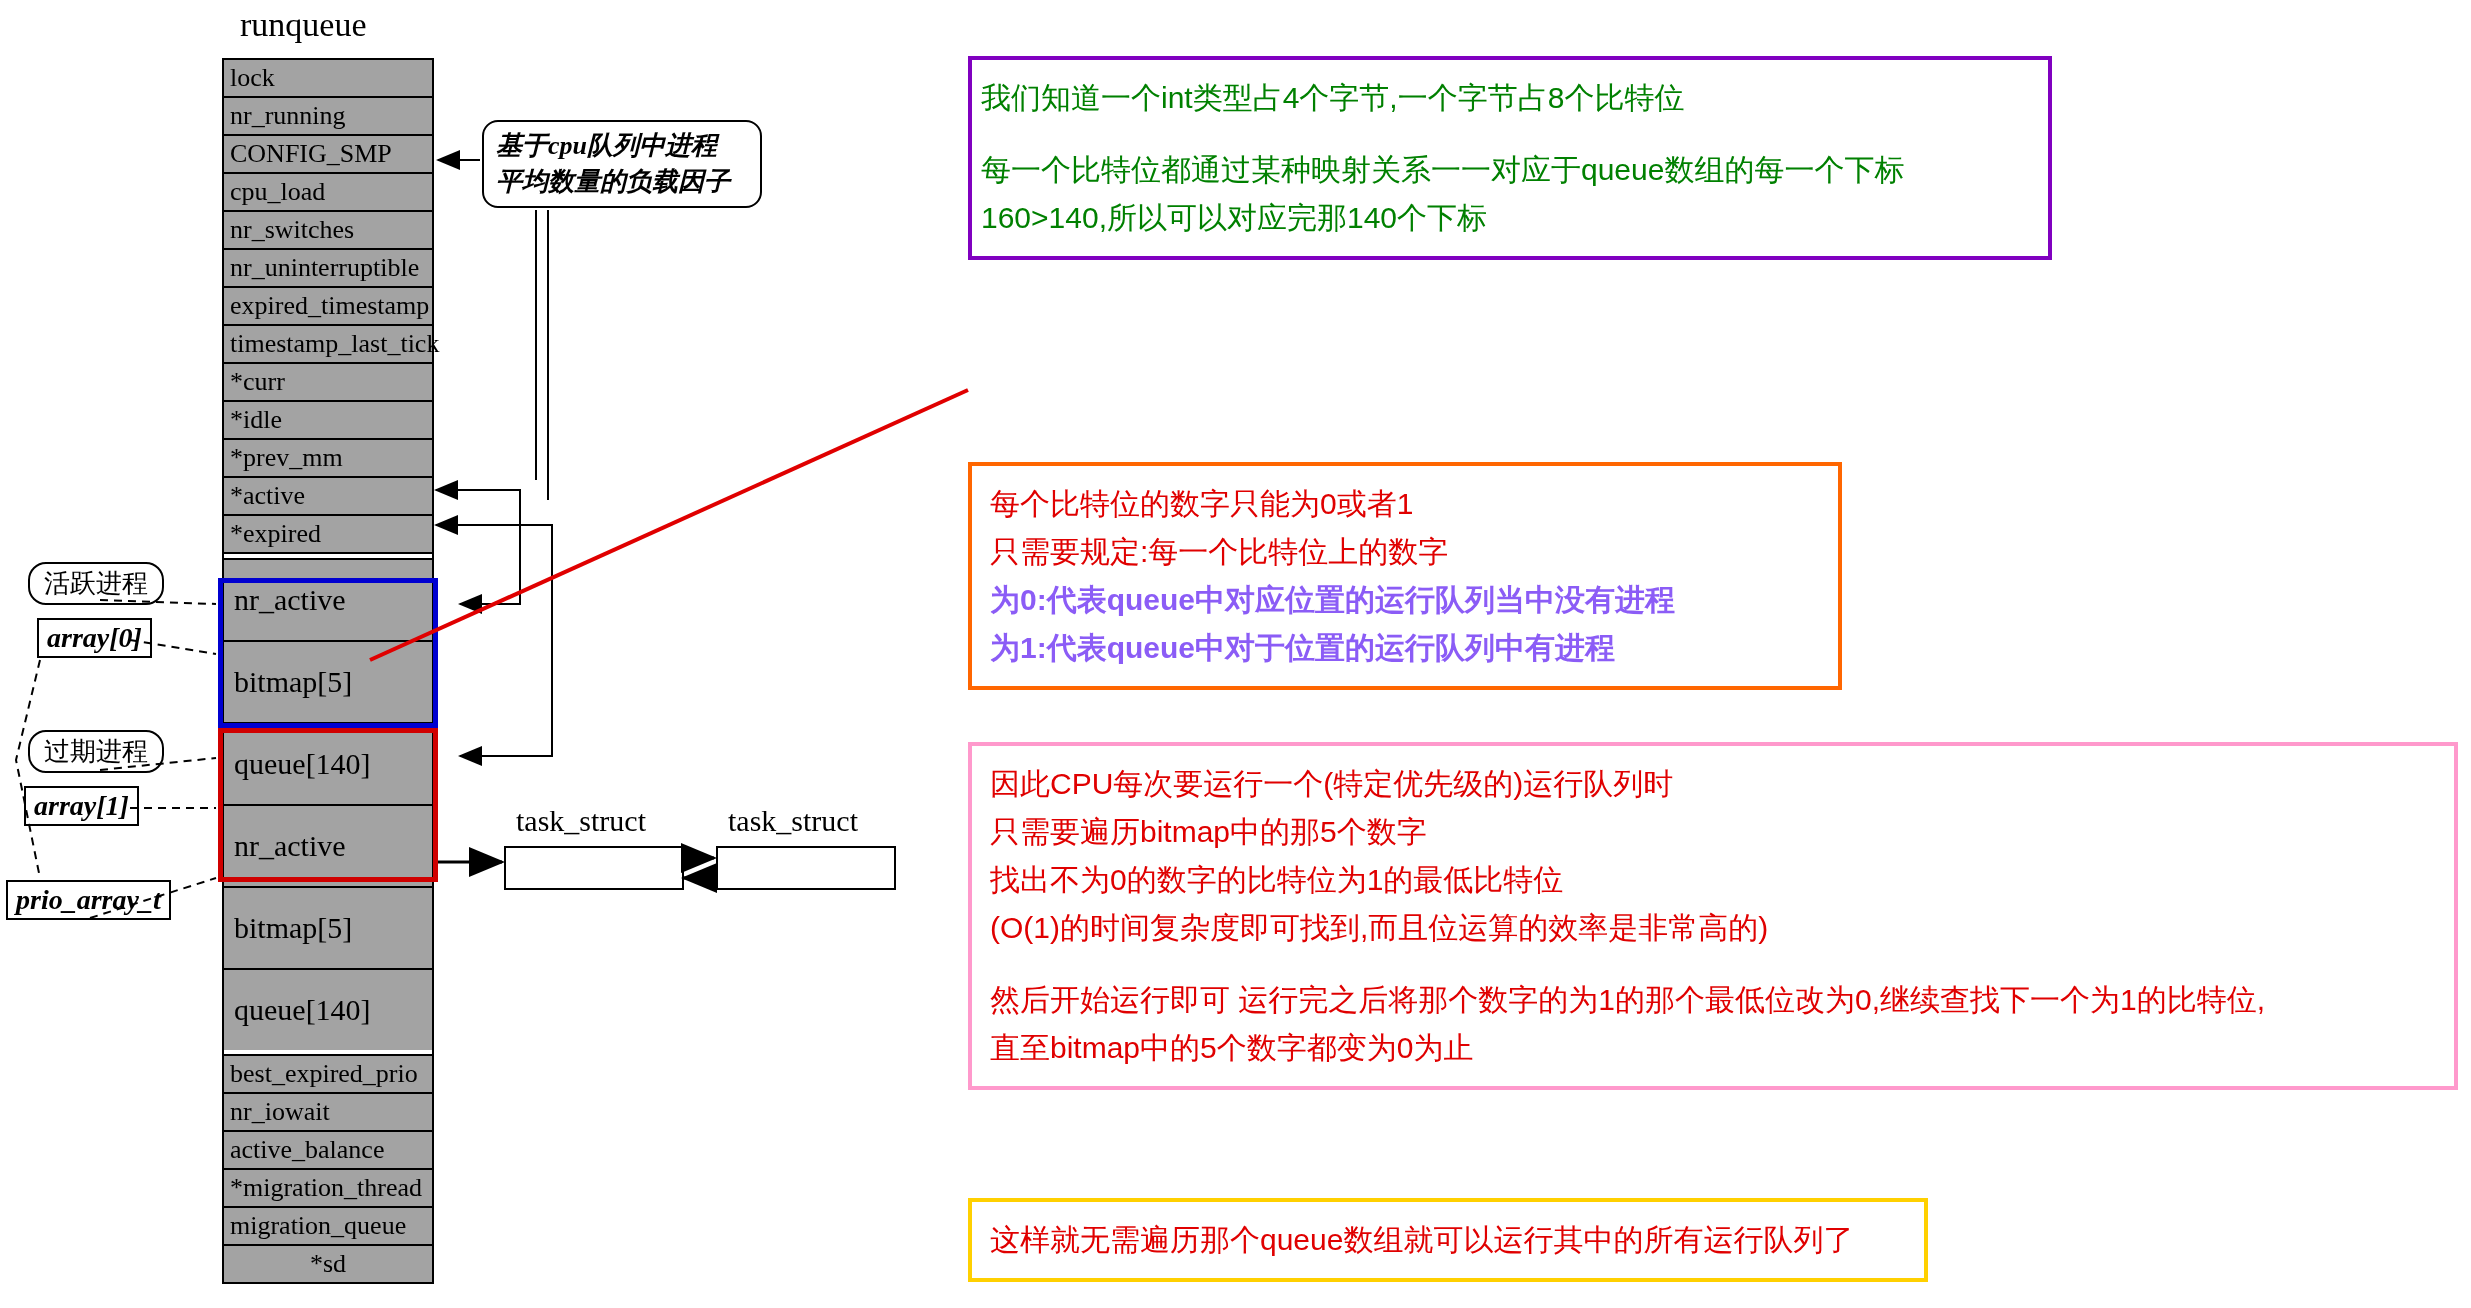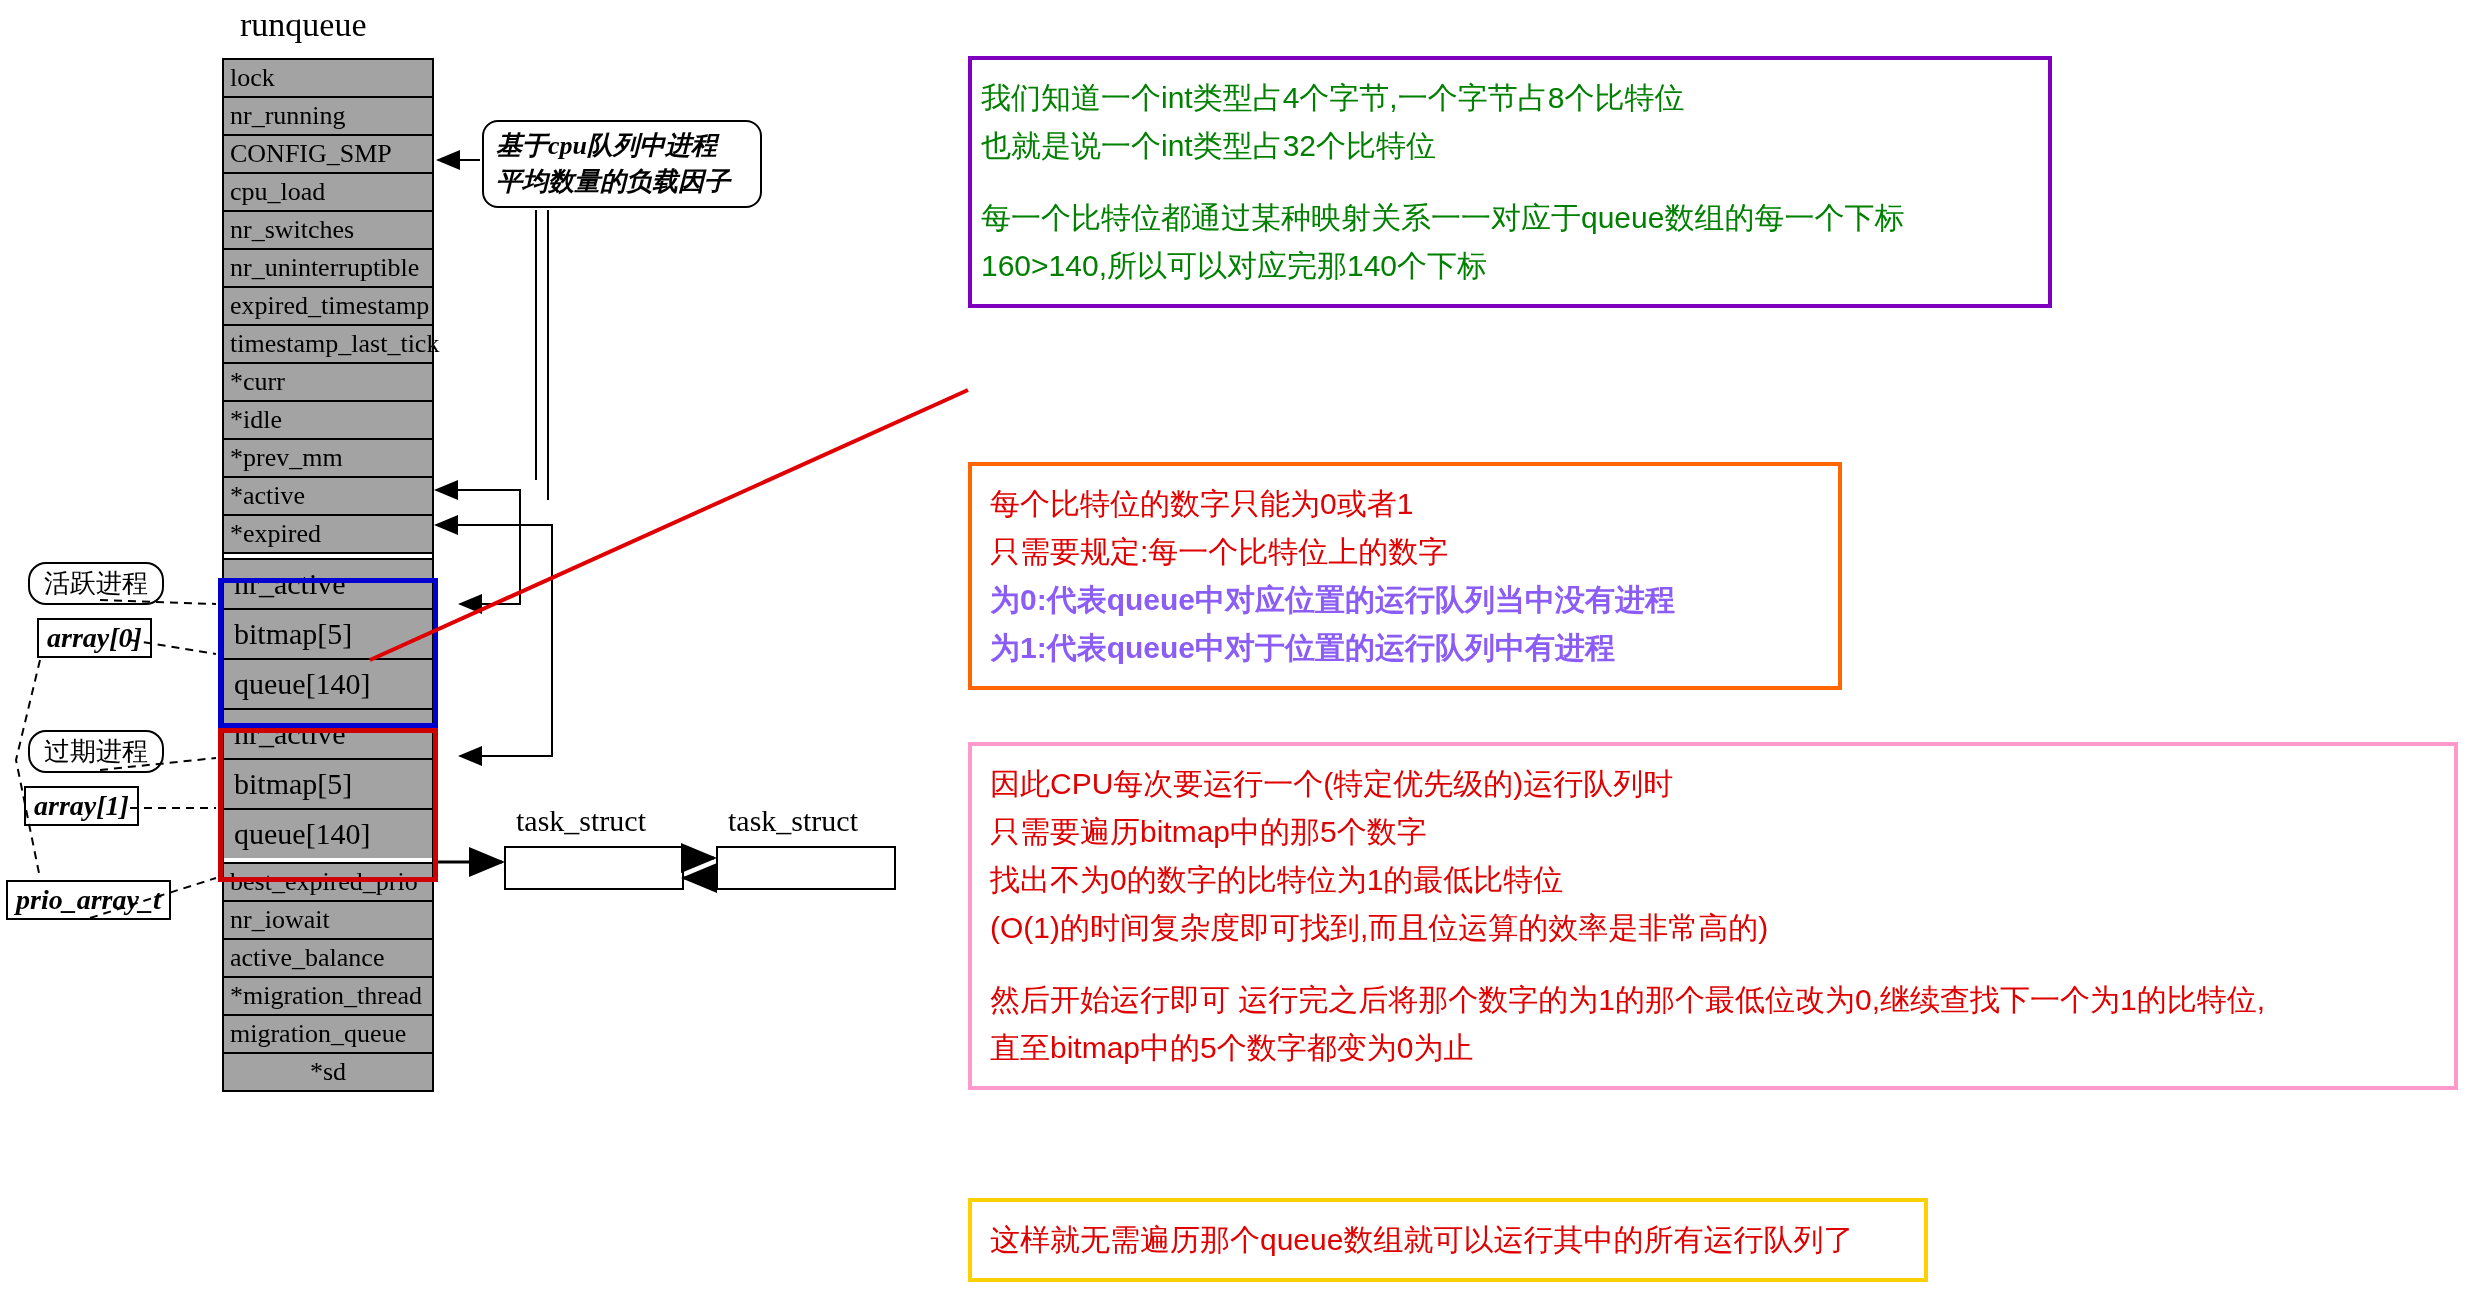--- a/index.html
+++ b/index.html
@@ -46,21 +46,21 @@
     padding: 0;
     border-bottom: 2px solid #000;
     background: #fff;
   }
   .group-box {
     position: absolute;
     pointer-events: none;
   }
   .group-blue { border: 5px solid #0000d0; }
   .group-red  { border: 5px solid #d00000; }
-  .bigger .row { font-size: 30px; line-height: 40px; padding: 4px 10px; }
+  .bigger .row { font-size: 30px; line-height: 40px; padding: 20px 10px; }
 
   .callout {
     position: absolute;
     border: 2px solid #000;
     border-radius: 16px;
     background: #fff;
     padding: 6px 12px;
     font-size: 26px;
     font-family: "SimSun", serif;
     font-style: italic;
@@ -176,21 +176,20 @@
 
   <div class="label-box" style="left:6px; top:880px;">prio_array_t</div>
 
   <div class="task-struct-label" style="left:516px; top:804px;">task_struct</div>
   <div class="task-struct-label" style="left:728px; top:804px;">task_struct</div>
   <div class="empty-rect" style="left:504px; top:846px; width:180px; height:44px;"></div>
   <div class="empty-rect" style="left:716px; top:846px; width:180px; height:44px;"></div>
 
   <div class="note-box note-purple-border" style="left:968px; top:56px; width:1084px;">
     <div class="text-green">我们知道一个int类型占4个字节,一个字节占8个比特位</div>
-    <div class="text-green">也就是说一个int类型占32个比特位</div>
     <div style="height:24px;"></div>
     <div class="text-green">每一个比特位都通过某种映射关系一一对应于queue数组的每一个下标</div>
     <div class="text-green">160&gt;140,所以可以对应完那140个下标</div>
   </div>
 
   <div class="note-box note-orange-border" style="left:968px; top:462px; width:874px;">
     <div class="text-red">每个比特位的数字只能为0或者1</div>
     <div class="text-red">只需要规定:每一个比特位上的数字</div>
     <div class="text-purple">为0:代表queue中对应位置的运行队列当中没有进程</div>
     <div class="text-purple">为1:代表queue中对于位置的运行队列中有进程</div>

